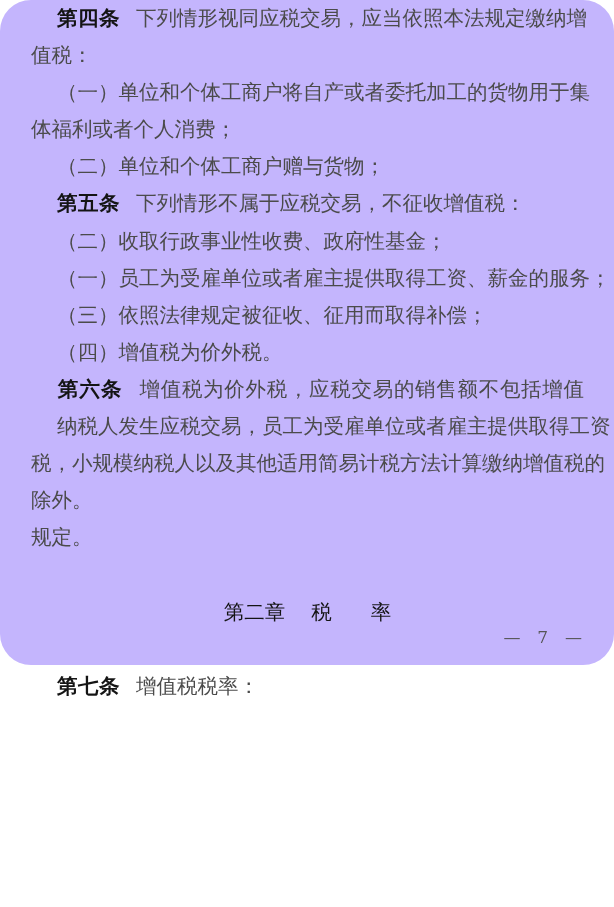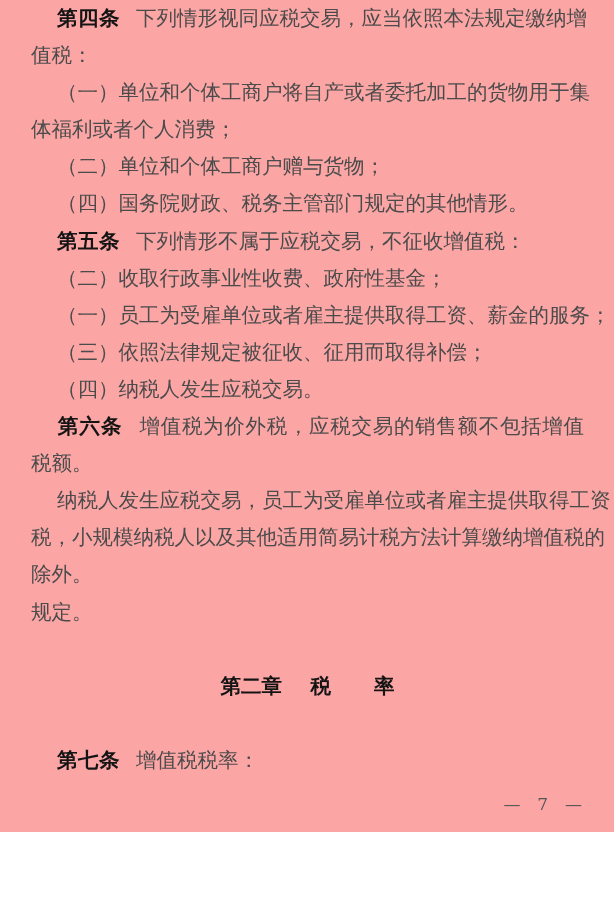--- a/index.html
+++ b/index.html
@@ -11,23 +11,24 @@
   body {
     width: 614px;
     height: 907px;
     overflow: hidden;
     font-family: "DejaVu Serif", "Liberation Serif", serif;
     position: relative;
   }
   #page {
     position: relative;
     width: 614px;
-    height: 832px;
-    background: #fca5a5;
+    height: 665px;
+    background: #c4b5fd;
     box-sizing: border-box;
+    border-radius: 31px;
   }
   #content {
     position: absolute;
     left: 31px;
     top: 0px;
     width: 553px;
   }
   .line {
     height: 37.1px;
     line-height: 37.1px;
@@ -54,21 +55,21 @@
     width: 26px;
   }
   .art-gap {
     display: inline-block;
     width: 16px;
   }
   .chapter {
     height: 37.1px;
     line-height: 37.1px;
     font-size: 20.5px;
-    font-weight: bold;
+    font-weight: normal;
     color: #141414;
     text-align: center;
     white-space: pre;
   }
   .blankline {
     height: 37.1px;
   }
   #pagenum {
     position: absolute;
     right: 30px;
@@ -84,28 +85,26 @@
 <body>
 
 <div id="page">
 
   <div id="content">
       <div class="line"><span class="gap-indent"></span><span class="art">第四条</span><span class="art-gap"></span><span>下列情形视同应税交易，应当依照本法规定缴纳增</span></div>
       <div class="line nojust"><span>值税：</span></div>
       <div class="line"><span class="gap-indent"></span><span>（一）单位和个体工商户将自产或者委托加工的货物用于集</span></div>
       <div class="line nojust"><span>体福利或者个人消费；</span></div>
       <div class="line nojust"><span class="gap-indent"></span><span>（二）单位和个体工商户赠与货物；</span></div>
-      <div class="line nojust"><span class="gap-indent"></span><span>（四）国务院财政、税务主管部门规定的其他情形。</span></div>
       <div class="line nojust"><span class="gap-indent"></span><span class="art">第五条</span><span class="art-gap"></span><span>下列情形不属于应税交易，不征收增值税：</span></div>
       <div class="line nojust"><span class="gap-indent"></span><span>（二）收取行政事业性收费、政府性基金；</span></div>
       <div class="line nojust"><span class="gap-indent"></span><span>（一）员工为受雇单位或者雇主提供取得工资、薪金的服务；</span></div>
       <div class="line nojust"><span class="gap-indent"></span><span>（三）依照法律规定被征收、征用而取得补偿；</span></div>
-      <div class="line nojust"><span class="gap-indent"></span><span>（四）纳税人发生应税交易。</span></div>
+      <div class="line nojust"><span class="gap-indent"></span><span>（四）增值税为价外税。</span></div>
       <div class="line"><span class="gap-indent"></span><span class="art">第六条</span><span class="art-gap"></span><span>增值税为价外税，应税交易的销售额不包括增值</span></div>
-      <div class="line nojust"><span>税额。</span></div>
       <div class="line"><span class="gap-indent"></span><span>纳税人发生应税交易，员工为受雇单位或者雇主提供取得工资</span></div>
       <div class="line"><span>税，小规模纳税人以及其他适用简易计税方法计算缴纳增值税的</span></div>
       <div class="line nojust"><span>除外。</span></div>
       <div class="line nojust"><span>规定。</span></div>
       <div class="blankline"></div>
       <div class="chapter">第二章    税      率</div>
       <div class="blankline"></div>
       <div class="line nojust"><span class="gap-indent"></span><span class="art">第七条</span><span class="art-gap"></span><span>增值税税率：</span></div>
     </div>
 

